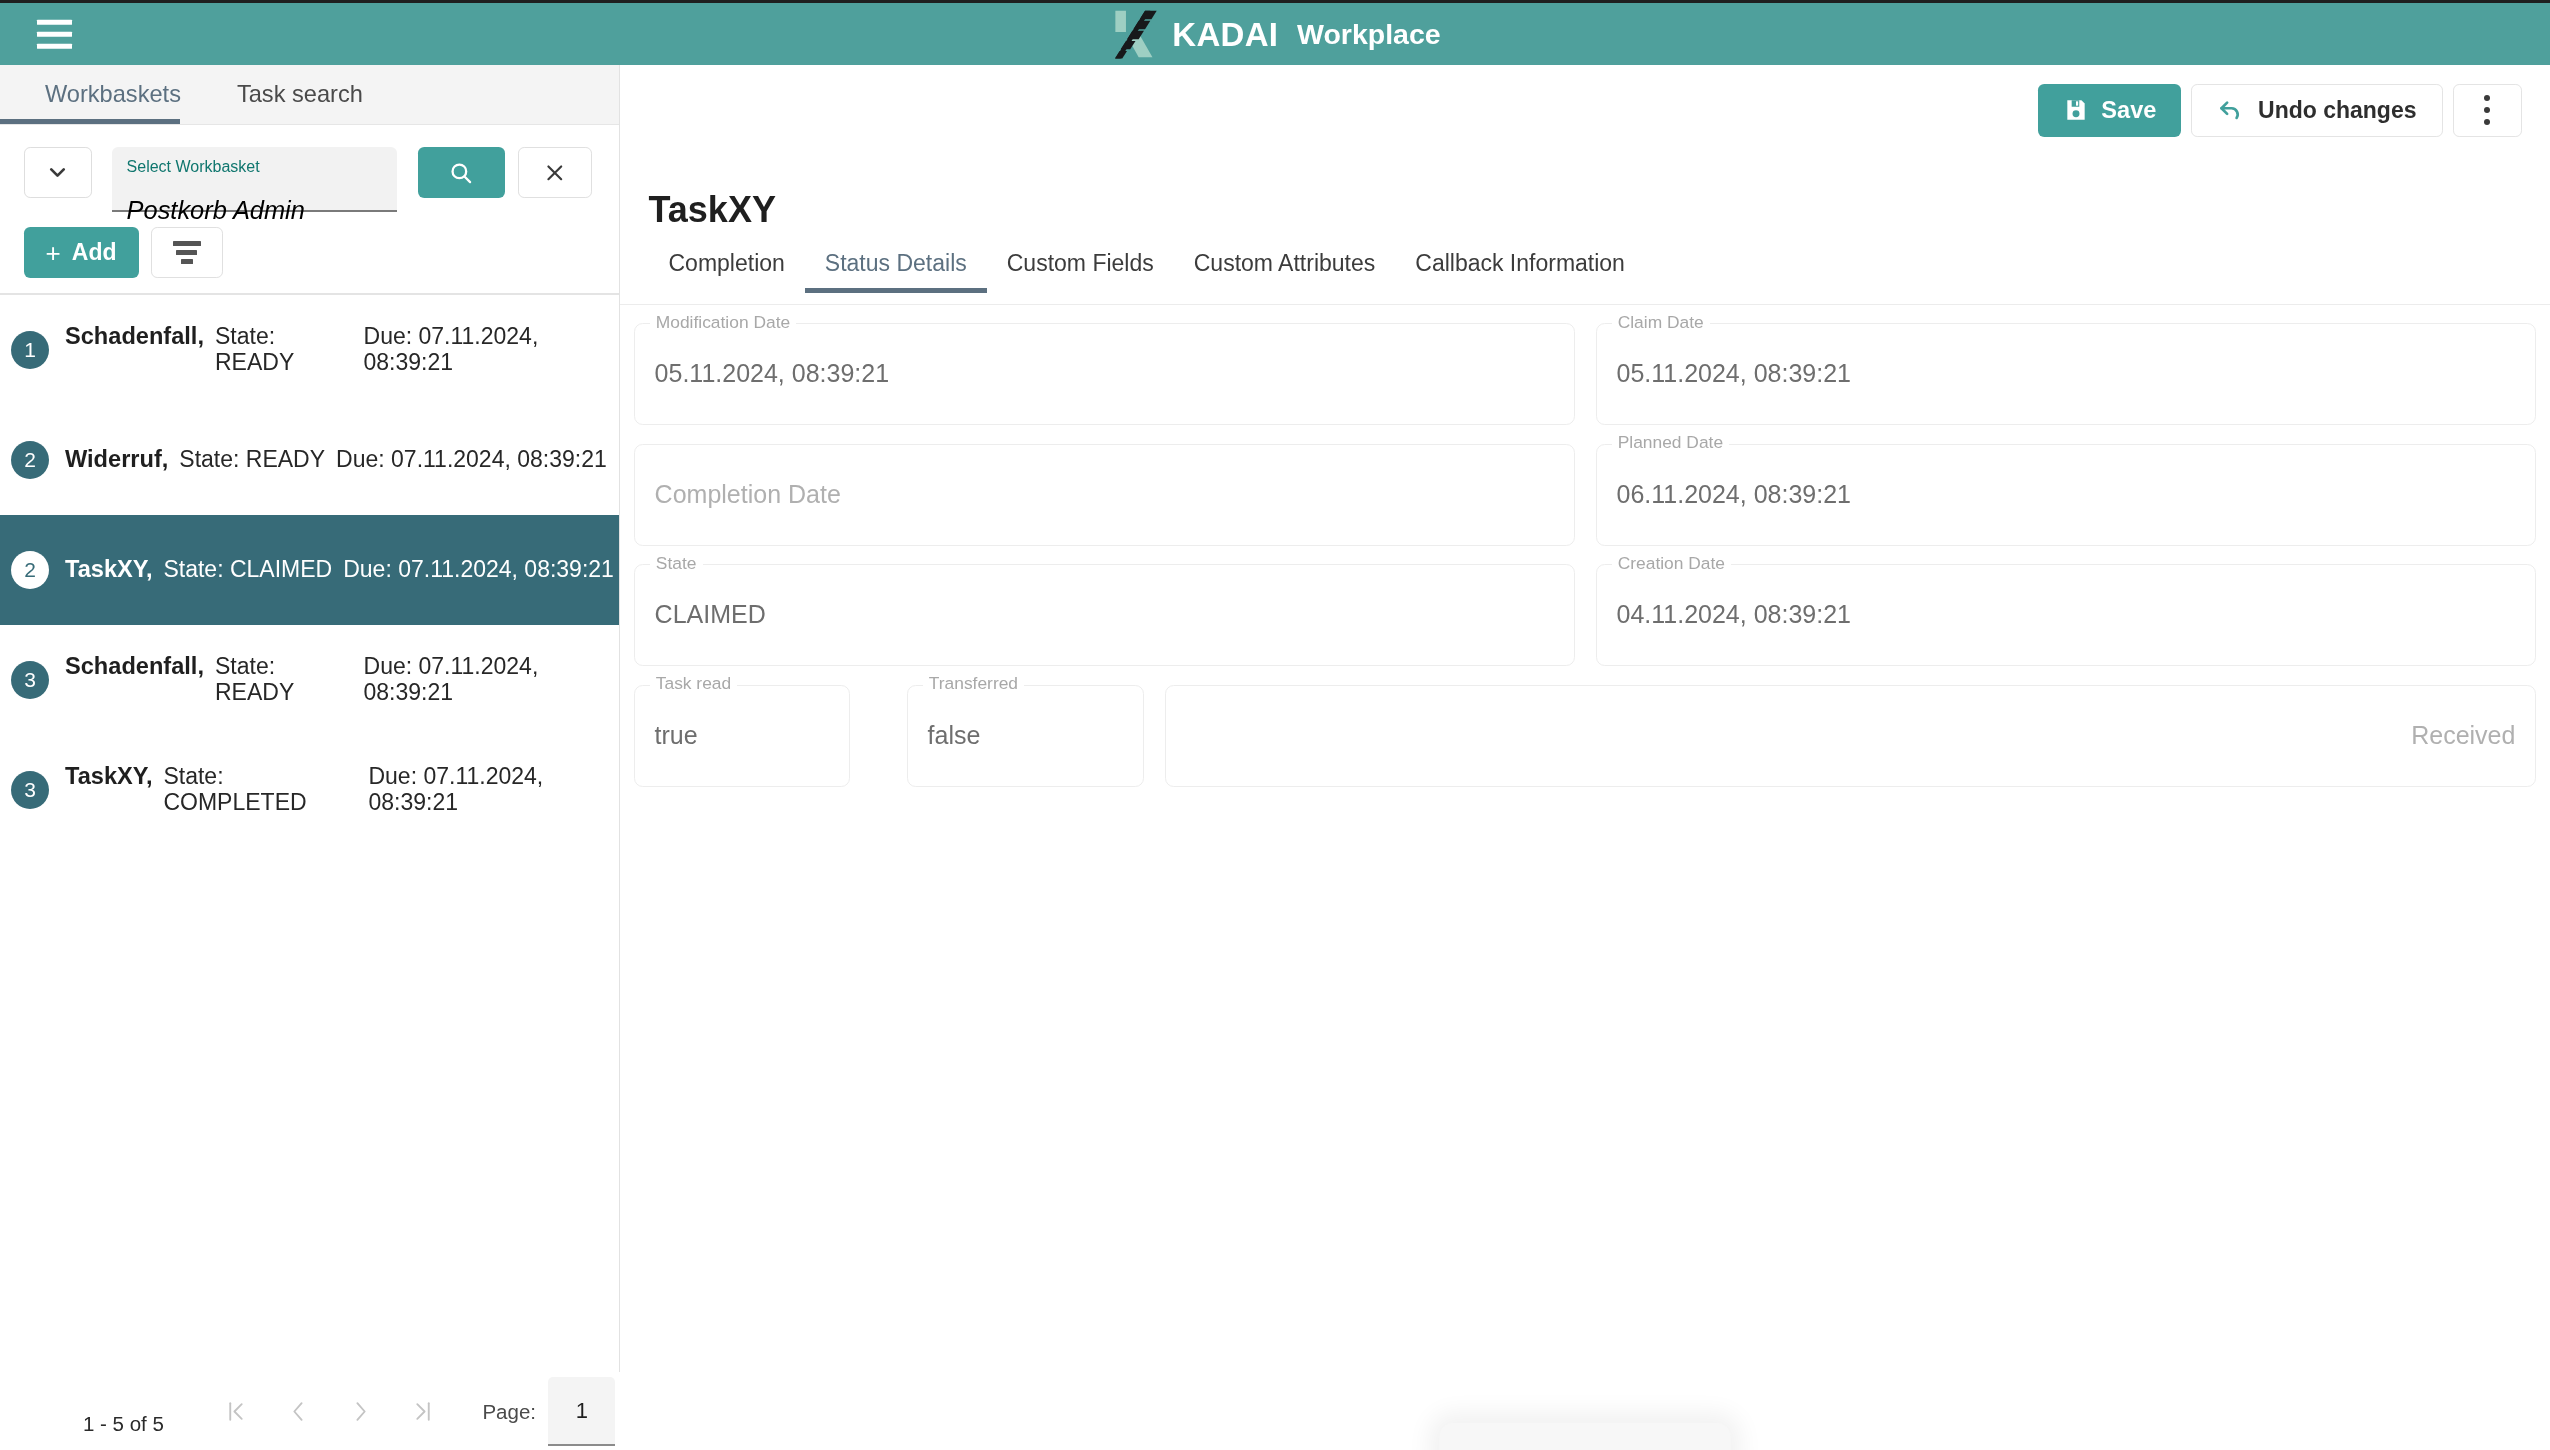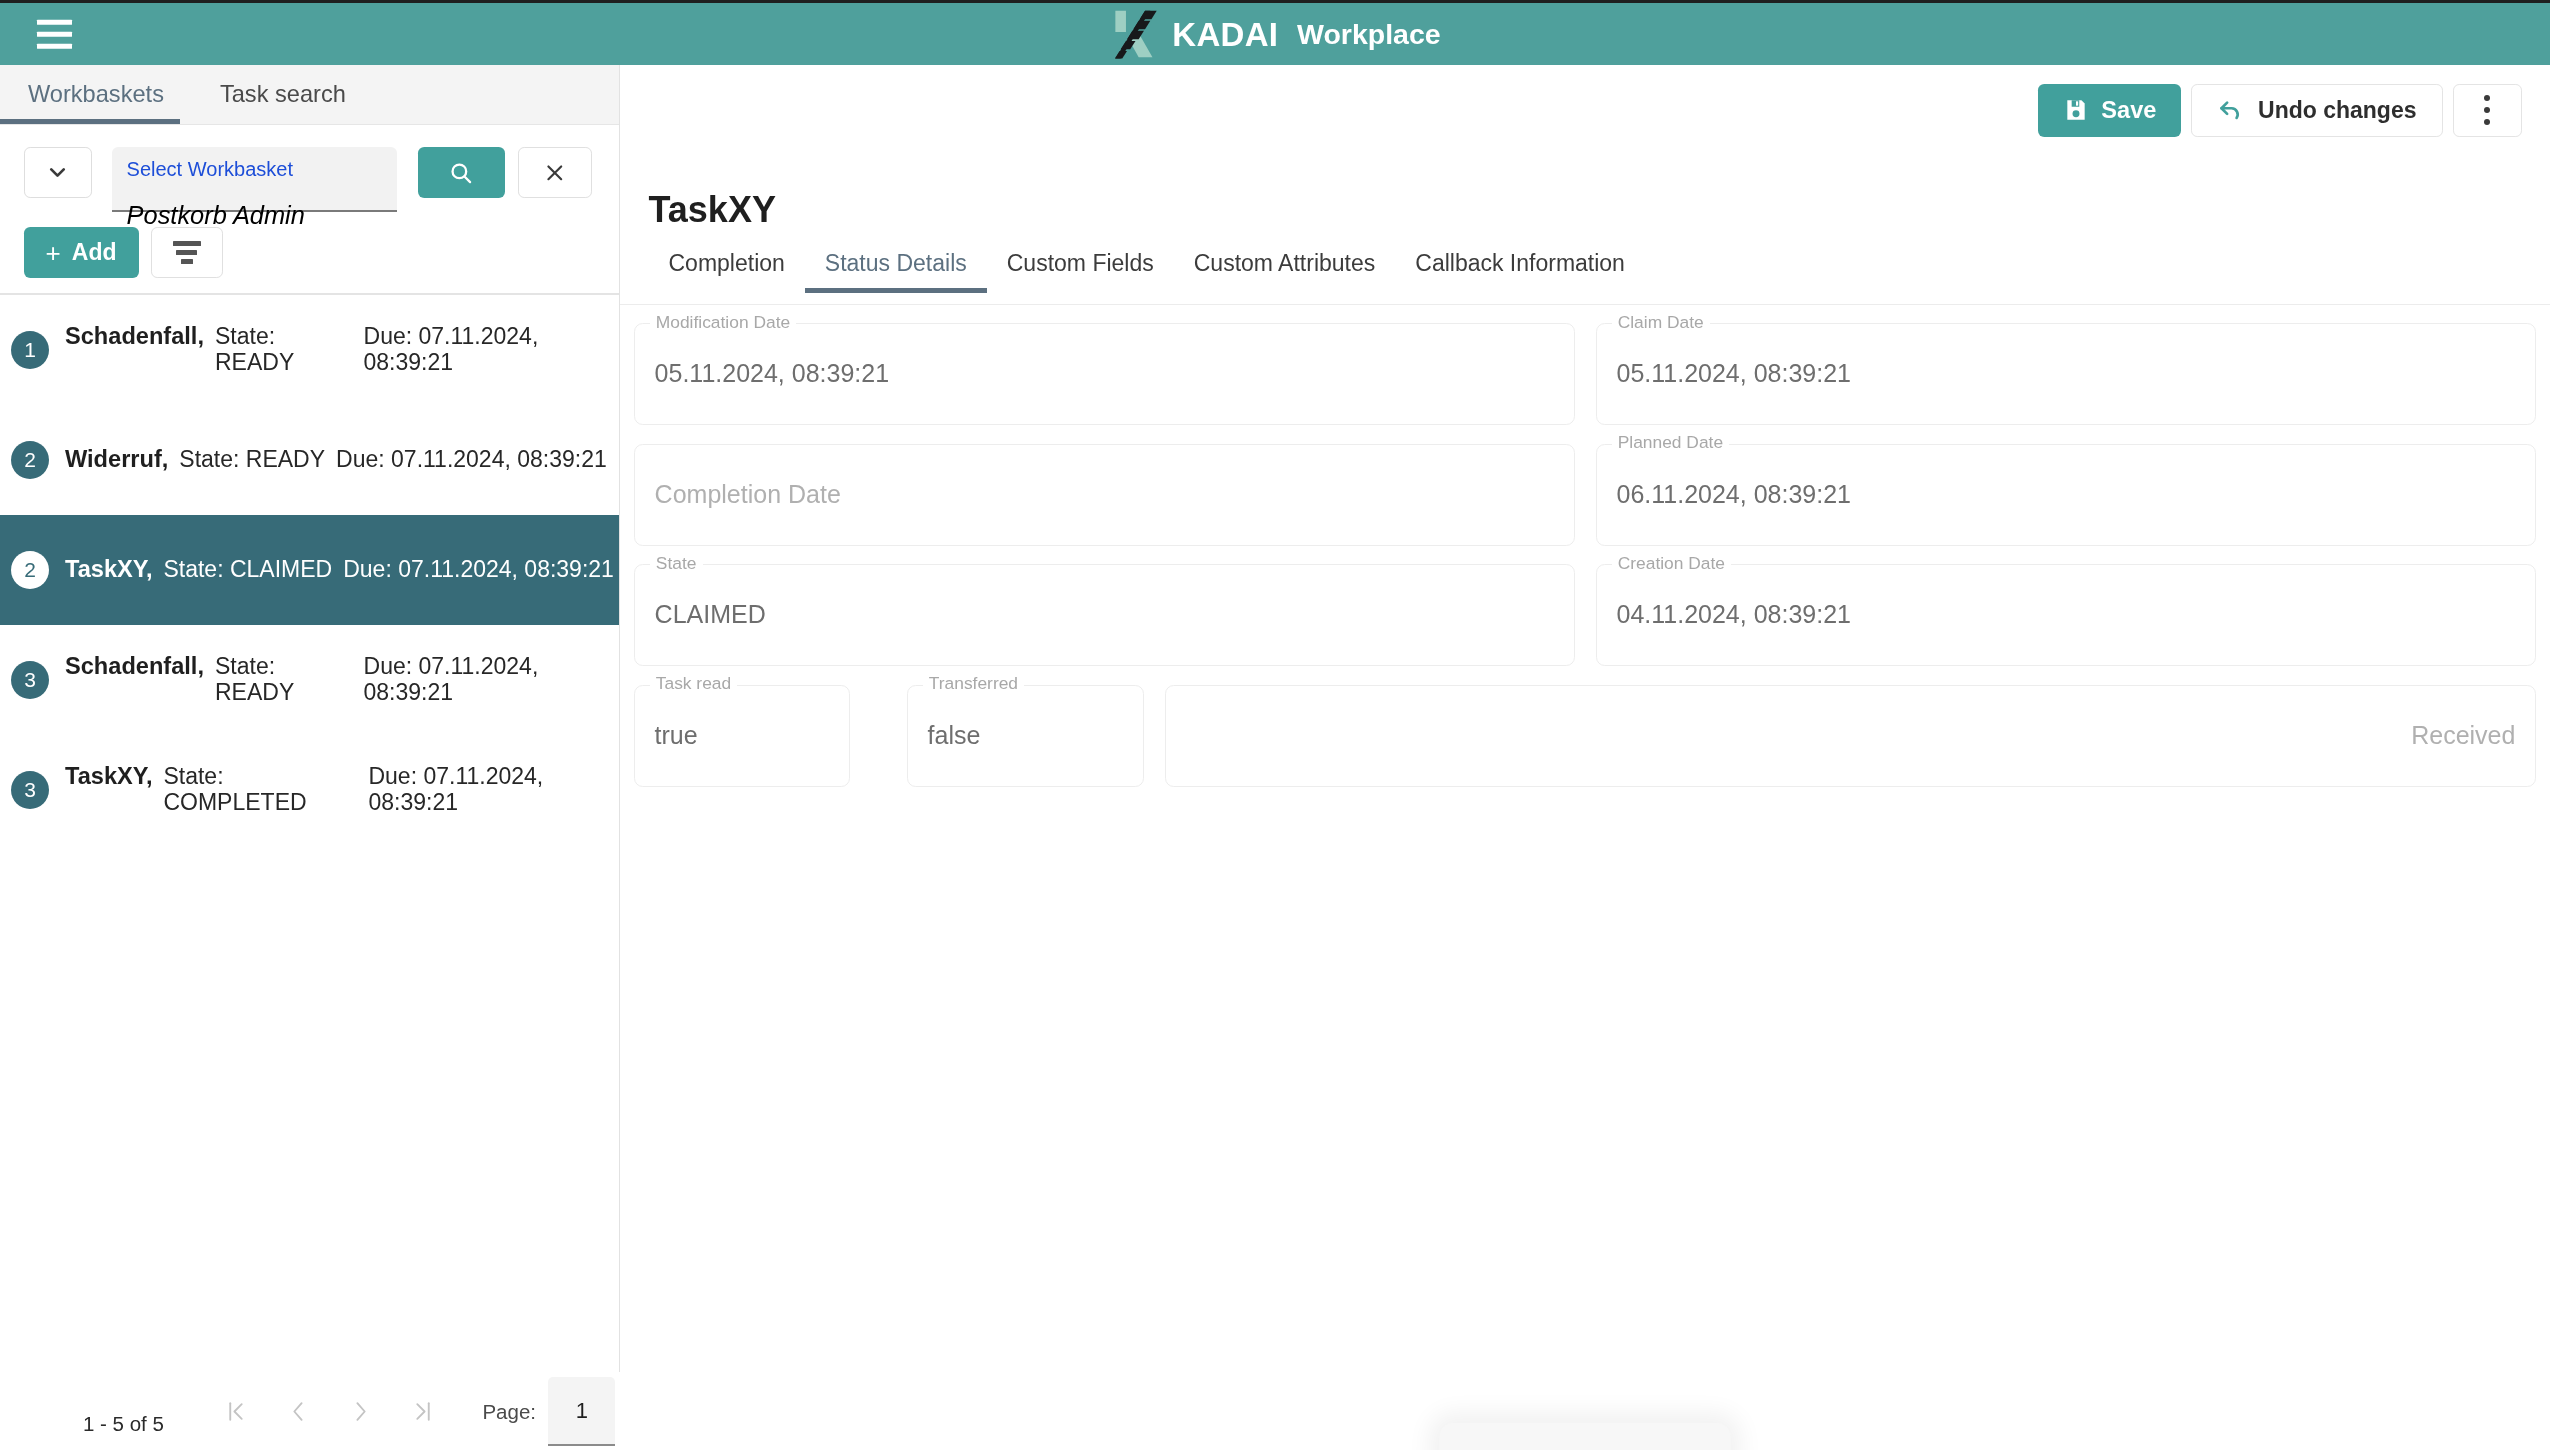--- a/index.html
+++ b/index.html
@@ -61,21 +61,21 @@
   .main {
     flex: 1; height: 100%;
     background: #ffffff;
     position: relative;
   }
 
   
   .sb-tabs {
     height: 60px; background: #f4f4f4;
     display: flex; align-items: center;
-    padding-left: 18px; gap: 36px;
+    padding-left: 35px; gap: 36px;
     position: relative;
     border-bottom: 0.6px solid #e6e6e6;
   }
   .sb-tab {
     font-size: 23.6px; color: #4a4a4a;
     padding: 0 10px; height: 60px;
     display: flex; align-items: center;
     cursor: pointer;
   }
   .sb-tab.active { color: #5C7080; }
@@ -98,21 +98,21 @@
     cursor: pointer; flex: none;
   }
   .chev-btn svg { width: 25px; height: 25px; }
   .wb-select {
     margin-left: 20px; width: 285px;
     background: #f2f2f2; border-bottom: 2.5px solid #7a7a7a;
     border-radius: 6.2px 6.2px 0 0;
     padding: 10px 15px 7.4px 15px;
     height: 65px; cursor: pointer; flex: none;
   }
-  .wb-select-label { font-size: 20px; color: #1d4ed8; line-height: 1.25; }
+  .wb-select-label { font-size: 16px; color: #0f766e; line-height: 1.25; }
   .wb-select-value { font-size: 25.4px; color: #000000; margin-top: 20px; line-height: 1.1; font-style: italic; }
   .search-btn {
     margin-left: 21px; width: 87px; height: 51px;
     background: #41A09C; border-radius: 6.2px;
     display: flex; align-items: center; justify-content: center;
     cursor: pointer; border: none; flex: none;
   }
   .search-btn svg { width: 26px; height: 26px; }
   .clear-btn {
     margin-left: 13.6px; width: 74px; height: 51px;

